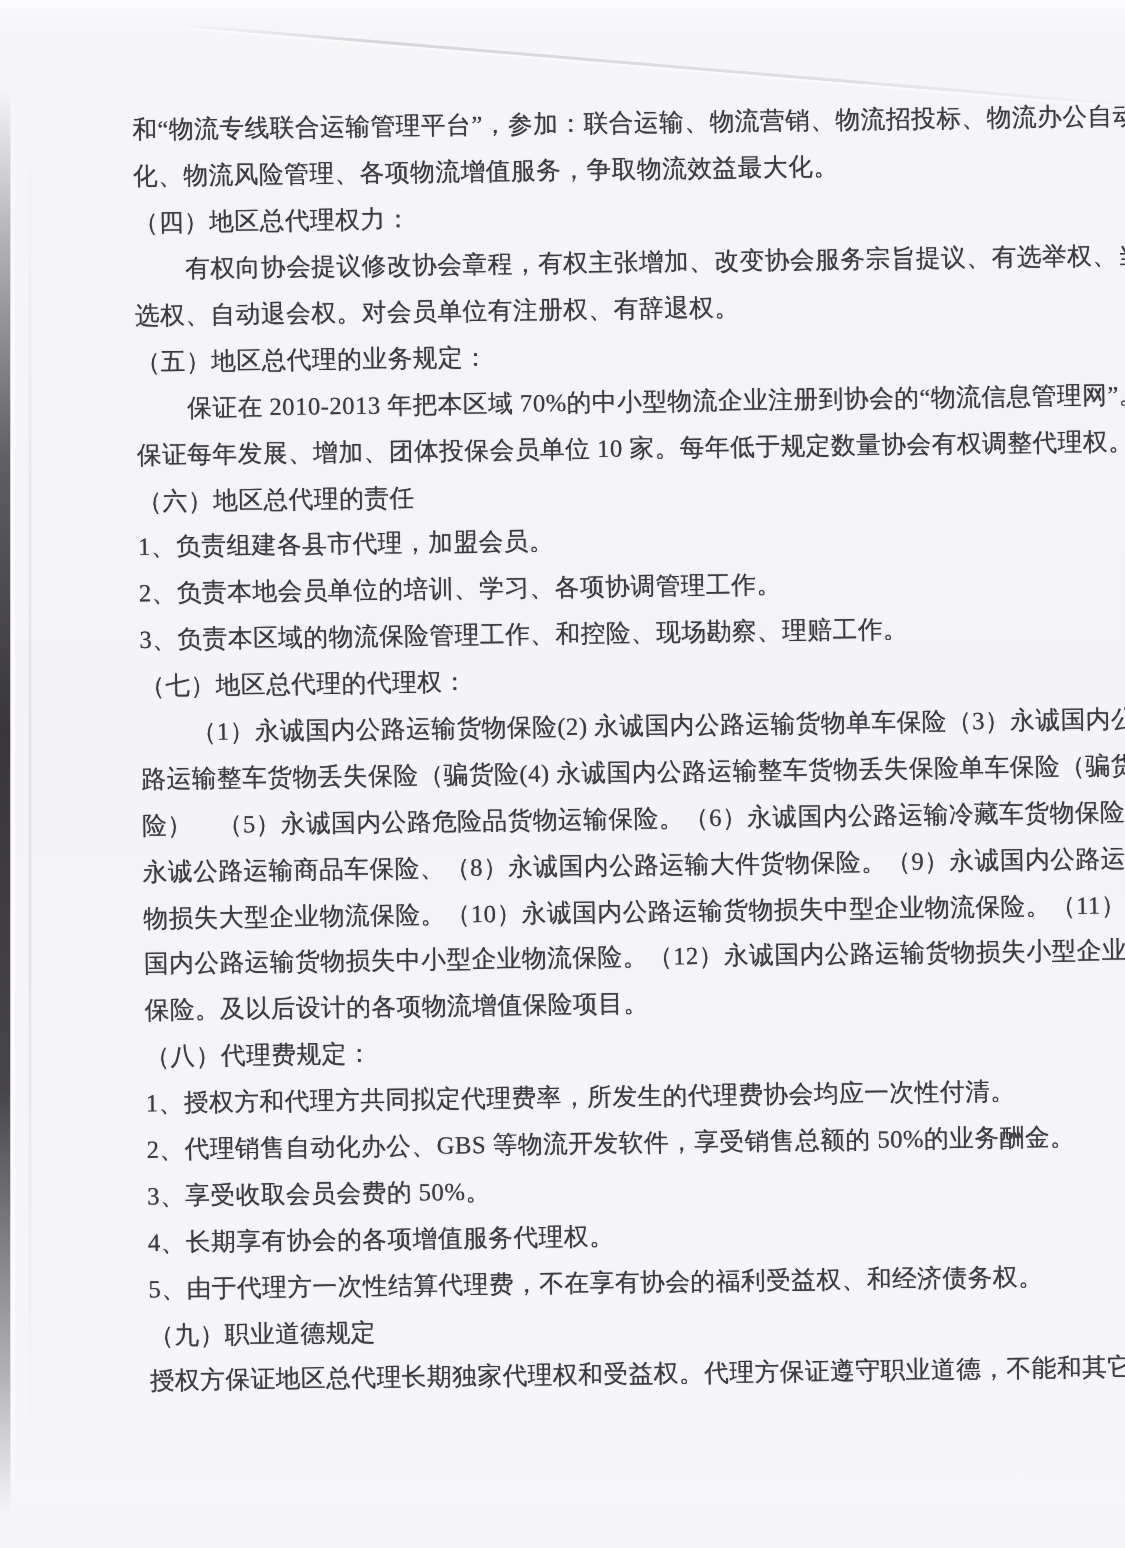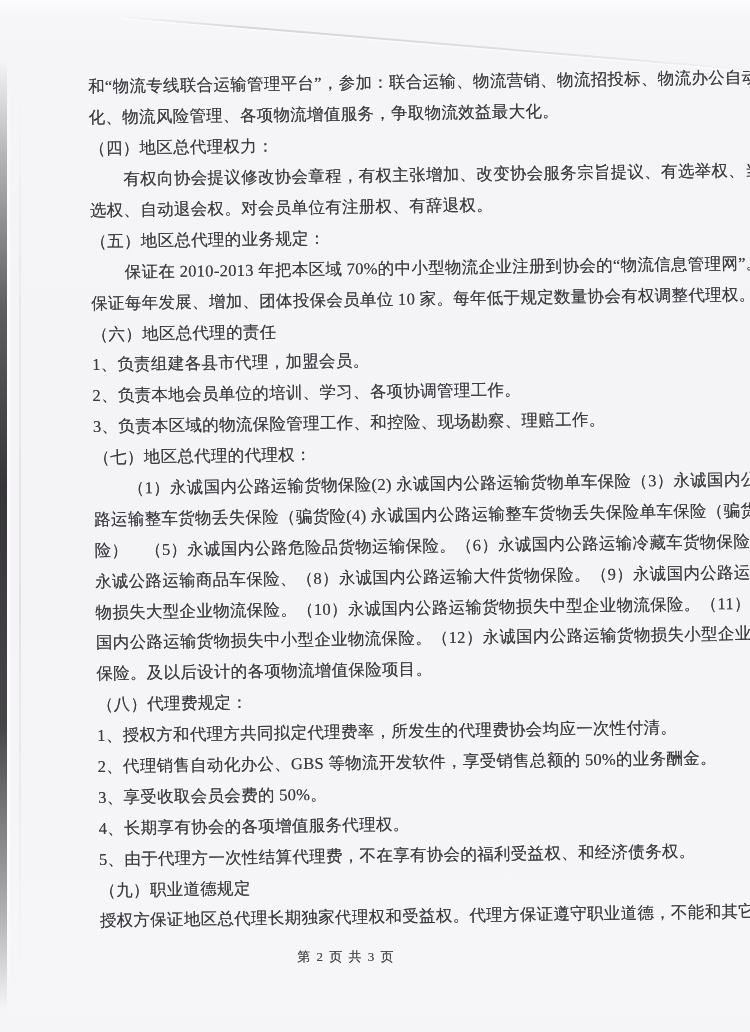--- a/index.html
+++ b/index.html
@@ -90,14 +90,13 @@
     <div class="line">（八）代理费规定：</div>
     <div class="line">1、授权方和代理方共同拟定代理费率，所发生的代理费协会均应一次性付清。</div>
     <div class="line">2、代理销售自动化办公、GBS 等物流开发软件，享受销售总额的 50%的业务酬金。</div>
     <div class="line">3、享受收取会员会费的 50%。</div>
     <div class="line">4、长期享有协会的各项增值服务代理权。</div>
     <div class="line">5、由于代理方一次性结算代理费，不在享有协会的福利受益权、和经济债务权。</div>
     <div class="line">（九）职业道德规定</div>
     <div class="line">授权方保证地区总代理长期独家代理权和受益权。代理方保证遵守职业道德，不能和其它保</div>
   </div>
 
-  <div class="footer">第 2 页 共 3 页</div>
 </div>
 
 </body></html>

